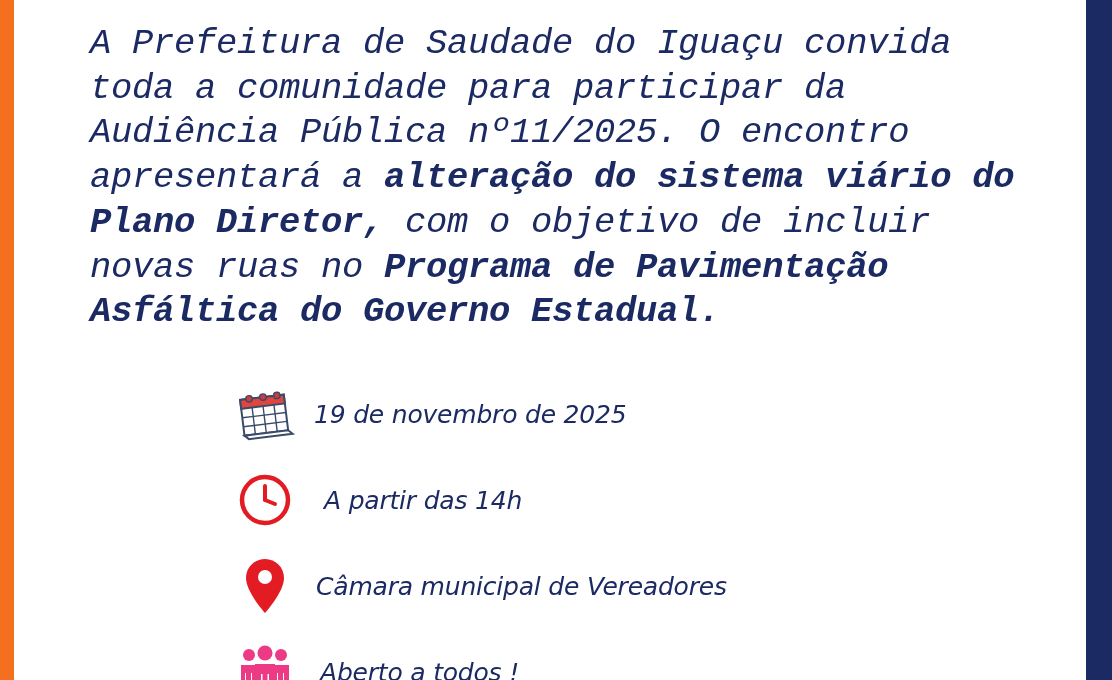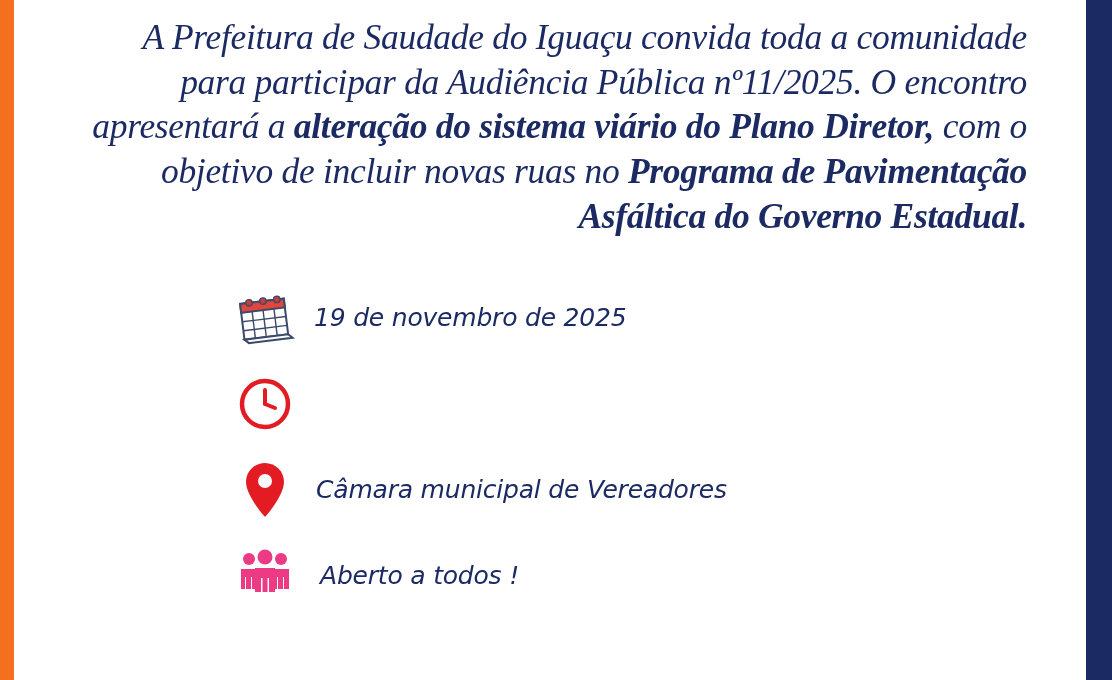--- a/index.html
+++ b/index.html
@@ -57,25 +57,25 @@
 
   .content {
     position: absolute;
     left: 32px;
     top: 0;
     right: 34px;
     bottom: 0;
   }
 
   .headline {
-    margin: 9px;
+    margin: 16px;
     padding: 6px 42px 0 42px;
-    text-align: right;
+    text-align: left;
     color: #1b2a63;
-    font-family: Liberation Serif, serif;
+    font-family: Liberation Mono, monospace;
     font-style: italic;
     font-size: 35.5px;
     line-height: 1.26;
     letter-spacing: -0.3px;
     font-weight: 400;
   }
   .headline b {
     font-weight: 700;
   }
 
@@ -153,20 +153,21 @@
       </div>
 
       <div class="detail-row row-time">
         <span class="detail-icon">
           <svg width="58" height="58" viewBox="0 0 58 58" aria-hidden="true">
             <circle cx="29" cy="29" r="23" fill="#ffffff" stroke="#e31b23" stroke-width="4.5"></circle>
             <line x1="29" y1="29" x2="29" y2="15" stroke="#e31b23" stroke-width="4" stroke-linecap="round"></line>
             <line x1="29" y1="29" x2="39" y2="33" stroke="#e31b23" stroke-width="4" stroke-linecap="round"></line>
           </svg>
         </span>
+        <span class="detail-text">A partir das 14h</span>
       </div>
 
       <div class="detail-row row-place">
         <span class="detail-icon">
           <svg width="58" height="62" viewBox="0 0 58 62" aria-hidden="true">
             <path d="M29 4 C18.5 4 10 12.5 10 23 C10 37 29 58 29 58 C29 58 48 37 48 23 C48 12.5 39.5 4 29 4 Z" fill="#e31b23"></path>
             <circle cx="29" cy="22" r="7" fill="#ffffff"></circle>
           </svg>
         </span>
         <span class="detail-text">Câmara municipal de Vereadores</span>

